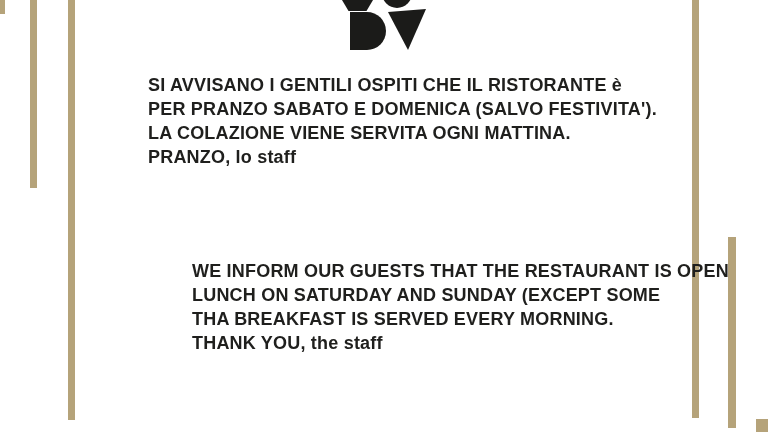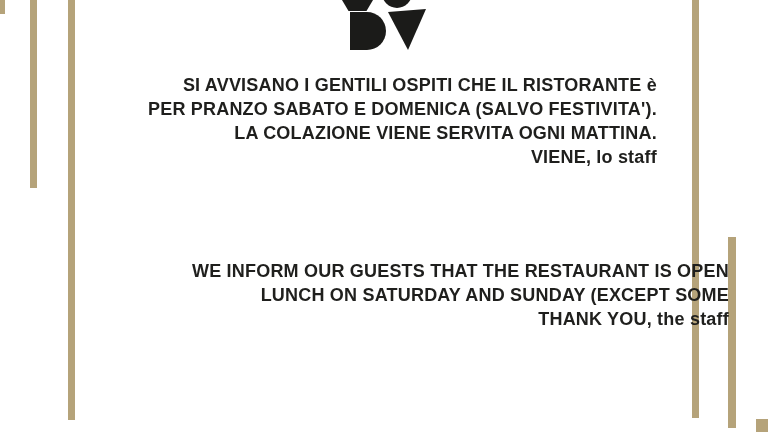--- a/index.html
+++ b/index.html
@@ -23,21 +23,20 @@
     position: absolute;
     left: 148px;
     color: var(--ink, #1f1f1d);
     font-size: 18px;
     font-weight: bold;
     line-height: 24px;
     letter-spacing: 0.2px;
   }
   .notice .line {
     white-space: nowrap;
-    text-align: right;
   }
   #notice-italian { top: 73px; }
   #notice-english { top: 259px; margin-left: 44px; }
   #logo {
     position: absolute;
     left: 340px;
     top: 0;
     width: 90px;
     height: 52px;
   }
@@ -63,22 +62,23 @@
         <path d="M10 12 H27 A19 19 0 0 1 27 50 H10 Z"></path>
         <polygon points="48,12 86,9 68,50"></polygon>
       </g>
     </svg>
   </div>
 
   <div class="notice" id="notice-italian">
     <div class="line">SI AVVISANO I GENTILI OSPITI CHE IL RISTORANTE è</div>
     <div class="line">PER PRANZO SABATO E DOMENICA (SALVO FESTIVITA').</div>
     <div class="line">LA COLAZIONE VIENE SERVITA OGNI MATTINA.</div>
-    <div class="line">VIENE, lo staff</div>
+    <div class="line">PRANZO, lo staff</div>
   </div>
 
   <div class="notice" id="notice-english">
     <div class="line">WE INFORM OUR GUESTS THAT THE RESTAURANT IS OPEN</div>
     <div class="line">LUNCH ON SATURDAY AND SUNDAY (EXCEPT SOME</div>
+    <div class="line">THA BREAKFAST IS SERVED EVERY MORNING.</div>
     <div class="line">THANK YOU, the staff</div>
   </div>
 
 </div>
 
 </body></html>

